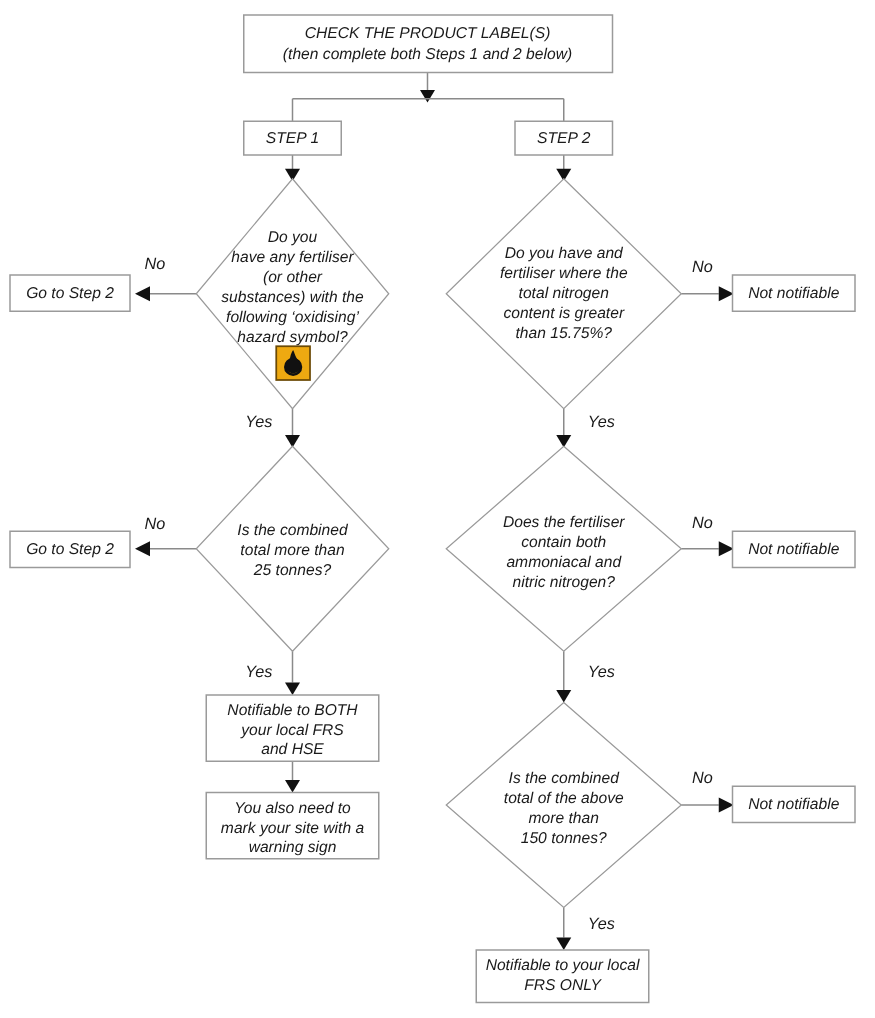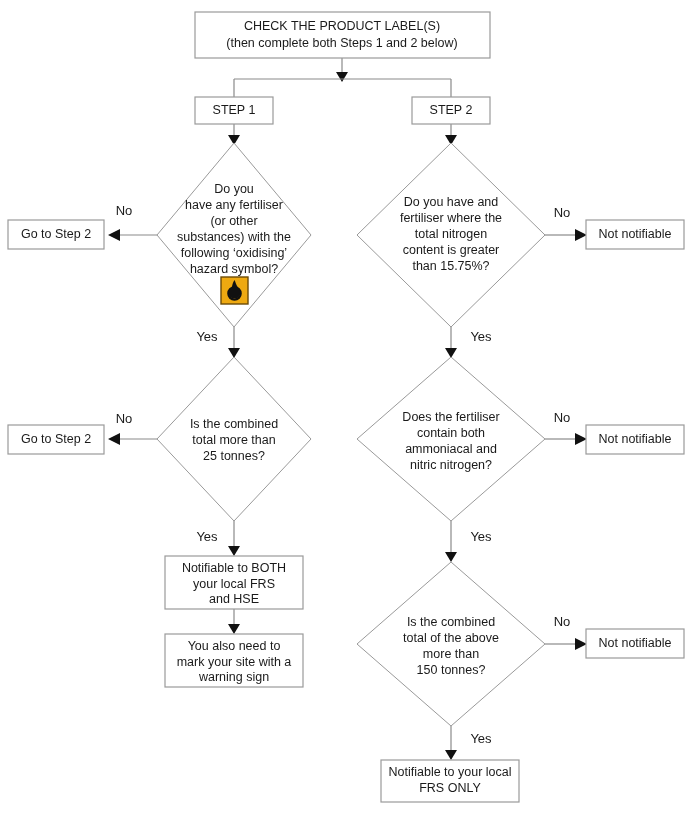--- a/index.html
+++ b/index.html
@@ -11,20 +11,21 @@
     width: 700px;
     height: 814px;
     font-family: "Liberation Sans", sans-serif;
     color: #1a1a1a;
     overflow: hidden;
   }
   #chart-root {
     position: relative;
     width: 700px;
     height: 592px;
+    font-style: italic;
   }
   svg#flow {
     position: absolute;
     top: 0;
     left: 0;
     width: 700px;
     height: 814px;
   }
   .box-rect {
     fill: #ffffff;

